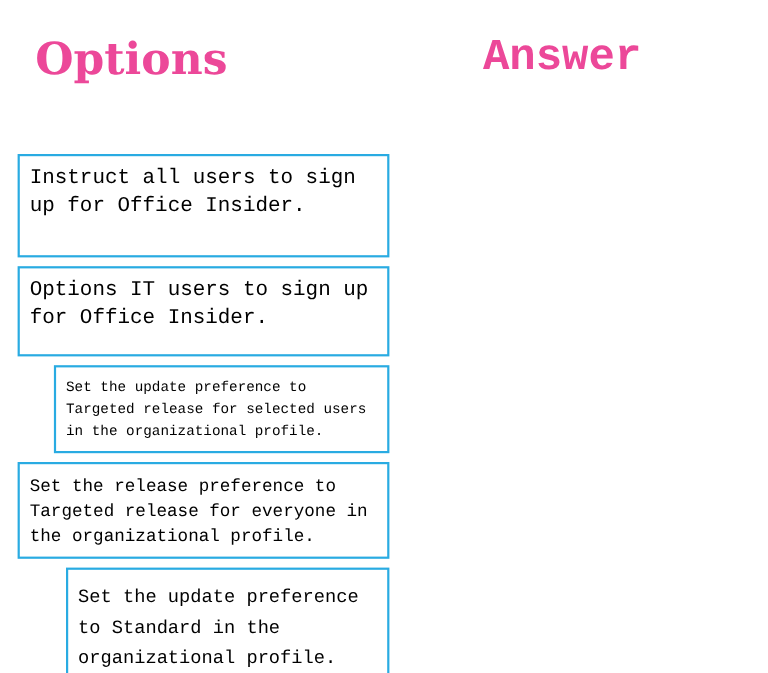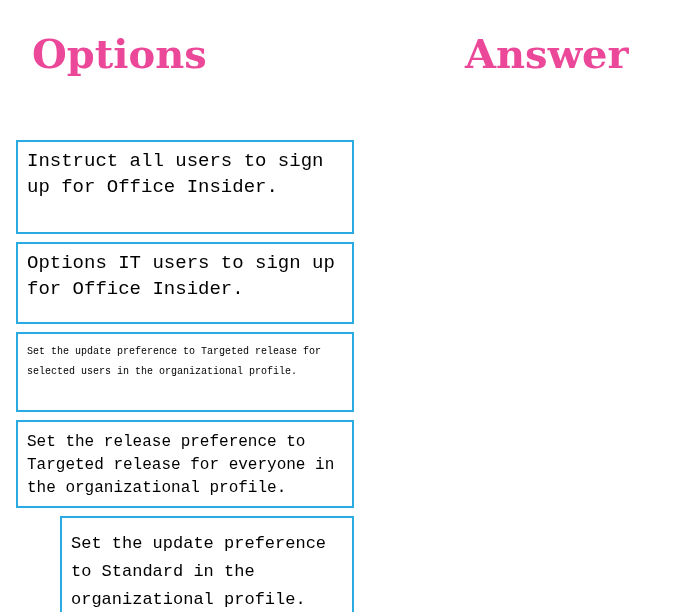--- a/index.html
+++ b/index.html
@@ -29,22 +29,23 @@
     font-size: 40px;
     line-height: 48px;
     color: #ec4899;
     letter-spacing: 0px;
   }
   .heading-options {
     left: 32px;
     top: 8px;
   }
   .heading-answer {
-    left: 465px;
+    left: 439px;
     top: 8px;
+    font-family: Liberation Mono, monospace;
   }
   .options-column {
     position: absolute;
     left: 16px;
     top: 140px;
     width: 338px;
     font-family: Liberation Mono, monospace;
   }
   .option-box {
     box-sizing: border-box;
@@ -56,24 +57,25 @@
   }
   .option-box.size-large {
     font-size: 19px;
     line-height: 26px;
     min-height: 94px;
   }
   .option-box.size-large.short {
     min-height: 82px;
   }
   .option-box.size-small {
-    font-size: 10px;
+    font-size: 13px;
     line-height: 20px;
     min-height: 80px;
     padding-top: 8px;
+    margin-left: 33px;
   }
   .option-box.size-medium {
     font-size: 16px;
     line-height: 23px;
     min-height: 83px;
     padding-top: 9px;
   }
   .option-box.size-mediumlarge {
     font-size: 17px;
     line-height: 28px;

